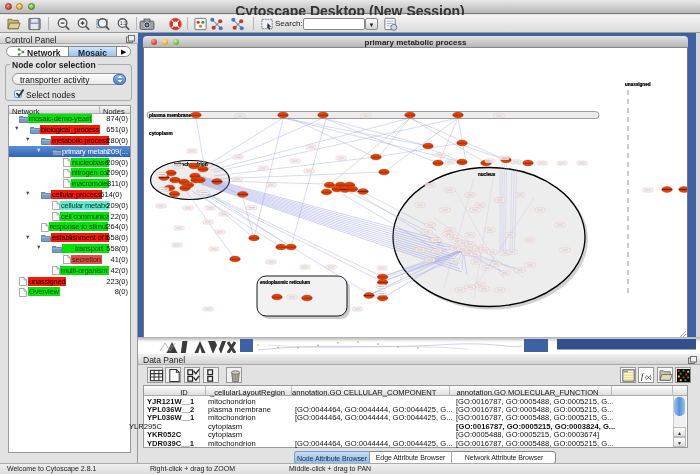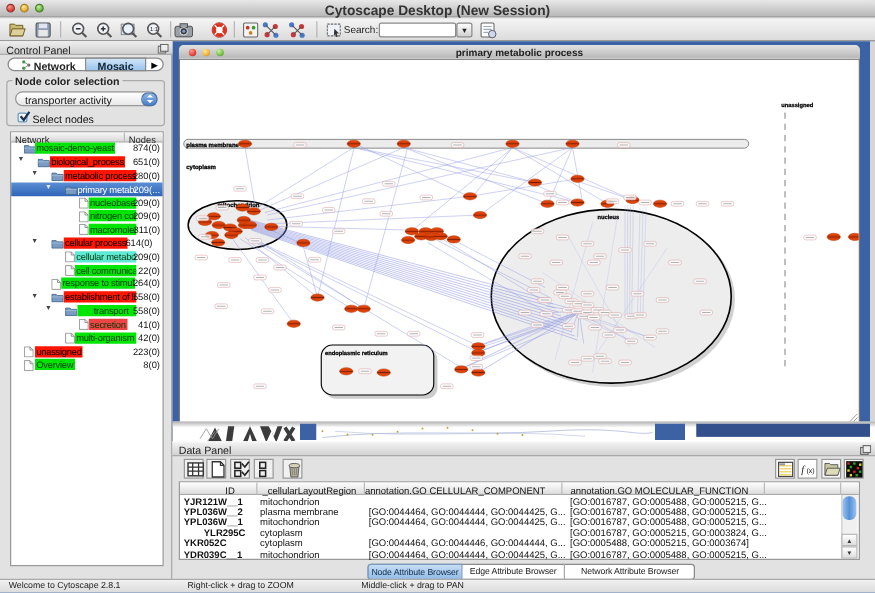--- a/index.html
+++ b/index.html
@@ -2,21 +2,21 @@
 <html><head><meta charset="utf-8"><style>
 *{margin:0;padding:0;box-sizing:border-box;-webkit-font-smoothing:antialiased}
 body{width:700px;height:474px;position:relative;overflow:hidden;font-family:"Liberation Sans",sans-serif;background:#e3e3e3}
 .abs{position:absolute}
 </style></head><body>
 
 <div class="abs" style="left:0;top:0;width:700px;height:14px;background:linear-gradient(#e8e8e8,#b8b8b8);border-bottom:1px solid #7a7a7a;border-radius:5px 5px 0 0"></div>
 <div class="abs" style="left:4.5px;top:3px;width:7px;height:7px;border-radius:50%;background:radial-gradient(circle at 35% 30%,#ff9a90,#e0443a 60%,#a02018);border:0.5px solid #983028"></div>
 <div class="abs" style="left:16px;top:3px;width:7px;height:7px;border-radius:50%;background:radial-gradient(circle at 35% 30%,#ffe9a0,#f0b03a 60%,#b07810);border:0.5px solid #a8821e"></div>
 <div class="abs" style="left:27.5px;top:3px;width:7px;height:7px;border-radius:50%;background:radial-gradient(circle at 35% 30%,#c8f0a8,#74c040 60%,#3a7a18);border:0.5px solid #4a7a28"></div>
-<div class="abs" style="left:0;top:2.5px;width:700px;text-align:center;font-size:11px;font-weight:bold;color:#333">Cytoscape Desktop (New Session)</div>
+<div class="abs" style="left:0;top:2.5px;width:700px;text-align:center;font-size:14px;font-weight:bold;color:#333">Cytoscape Desktop (New Session)</div>
 
 <div class="abs" style="left:0;top:15px;width:700px;height:18px;background:linear-gradient(#f4f4f4,#dcdcdc);border-bottom:1px solid #9a9a9a"></div>
 <div class="abs" style="left:48px;top:17px;width:1px;height:13px;background:#b5b5b5"></div>
 <div class="abs" style="left:136px;top:17px;width:1px;height:13px;background:#b5b5b5"></div>
 <div class="abs" style="left:187px;top:17px;width:1px;height:13px;background:#b5b5b5"></div>
 <div class="abs" style="left:253px;top:17px;width:1px;height:13px;background:#b5b5b5"></div>
 <svg style="position:absolute;left:7px;top:16px" width="15" height="16" viewBox="0 0 16 16">
     <path d="M1,5 L1,13 L12,13 L12,4 L6,4 L5,3 L1,3 Z" fill="#c8b870" stroke="#6a5a20" stroke-width="0.8"></path>
     <path d="M3,7 L14,7 L12,13 L1,13 Z" fill="#ded09a" stroke="#6a5a20" stroke-width="0.8"></path>
   </svg>
@@ -787,28 +787,27 @@
     <span style="position:absolute;left:295px;top:0;font-size:7.6px;font-weight:normal;color:#111;white-space:nowrap">[GO:0044464, GO:0044444, GO:0044425, G...</span>
     <span style="position:absolute;left:456px;top:0;font-size:7.6px;font-weight:normal;color:#111;white-space:nowrap">[GO:0016787, GO:0005488, GO:0005215, G...</span>
   </div>
 <div style="position:absolute;left:0;top:413.3px;width:100%;height:8.42px">
     <span style="position:absolute;left:147px;top:0;font-size:7.6px;font-weight:bold;color:#111;white-space:nowrap">YPL036W__1</span>
     <span style="position:absolute;left:208px;top:0;font-size:7.6px;font-weight:normal;color:#111;white-space:nowrap">mitochondrion</span>
     <span style="position:absolute;left:295px;top:0;font-size:7.6px;font-weight:normal;color:#111;white-space:nowrap">[GO:0044464, GO:0044444, GO:0044425, G...</span>
     <span style="position:absolute;left:456px;top:0;font-size:7.6px;font-weight:normal;color:#111;white-space:nowrap">[GO:0016787, GO:0005488, GO:0005215, G...</span>
   </div>
 <div style="position:absolute;left:0;top:421.8px;width:100%;height:8.42px">
-    <span style="position:absolute;left:163px;top:0;font-size:7.6px;font-weight:bold;color:#111;white-space:nowrap">YLR295C</span>
+    <span style="position:absolute;left:129px;top:0;font-size:7.6px;font-weight:normal;color:#111;white-space:nowrap">YLR295C</span>
     <span style="position:absolute;left:208px;top:0;font-size:7.6px;font-weight:normal;color:#111;white-space:nowrap">cytoplasm</span>
-    <span style="position:absolute;left:456px;top:0;font-size:7.6px;font-weight:normal;color:#111;white-space:nowrap">[GO:0016787, GO:0005215, GO:0003824, G...</span>
+    <span style="position:absolute;left:456px;top:0;font-size:7.6px;font-weight:bold;color:#111;white-space:nowrap">[GO:0016787, GO:0005215, GO:0003824, G...</span>
   </div>
 <div style="position:absolute;left:0;top:430.2px;width:100%;height:8.42px">
     <span style="position:absolute;left:147px;top:0;font-size:7.6px;font-weight:bold;color:#111;white-space:nowrap">YKR052C</span>
     <span style="position:absolute;left:208px;top:0;font-size:7.6px;font-weight:normal;color:#111;white-space:nowrap">cytoplasm</span>
-    <span style="position:absolute;left:295px;top:0;font-size:7.6px;font-weight:normal;color:#111;white-space:nowrap">[GO:0044464, GO:0044446, GO:0044444, G...</span>
     <span style="position:absolute;left:456px;top:0;font-size:7.6px;font-weight:normal;color:#111;white-space:nowrap">[GO:0005488, GO:0005215, GO:0003674]</span>
   </div>
 <div style="position:absolute;left:0;top:438.6px;width:100%;height:8.42px">
     <span style="position:absolute;left:147px;top:0;font-size:7.6px;font-weight:bold;color:#111;white-space:nowrap">YDR039C__1</span>
     <span style="position:absolute;left:208px;top:0;font-size:7.6px;font-weight:normal;color:#111;white-space:nowrap">mitochondrion</span>
     <span style="position:absolute;left:295px;top:0;font-size:7.6px;font-weight:normal;color:#111;white-space:nowrap">[GO:0044464, GO:0044444, GO:0044425, G...</span>
     <span style="position:absolute;left:456px;top:0;font-size:7.6px;font-weight:normal;color:#111;white-space:nowrap">[GO:0016787, GO:0005488, GO:0005215, G...</span>
   </div>
 
 <div class="abs" style="left:673px;top:396px;width:13px;height:51px;background:#f0f0f0;border-left:1px solid #ccc"></div>

